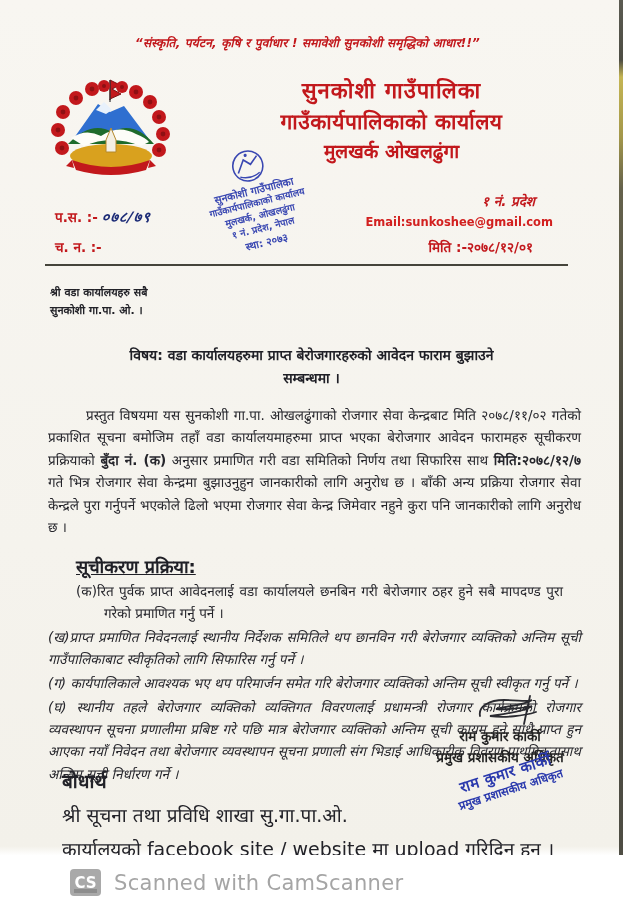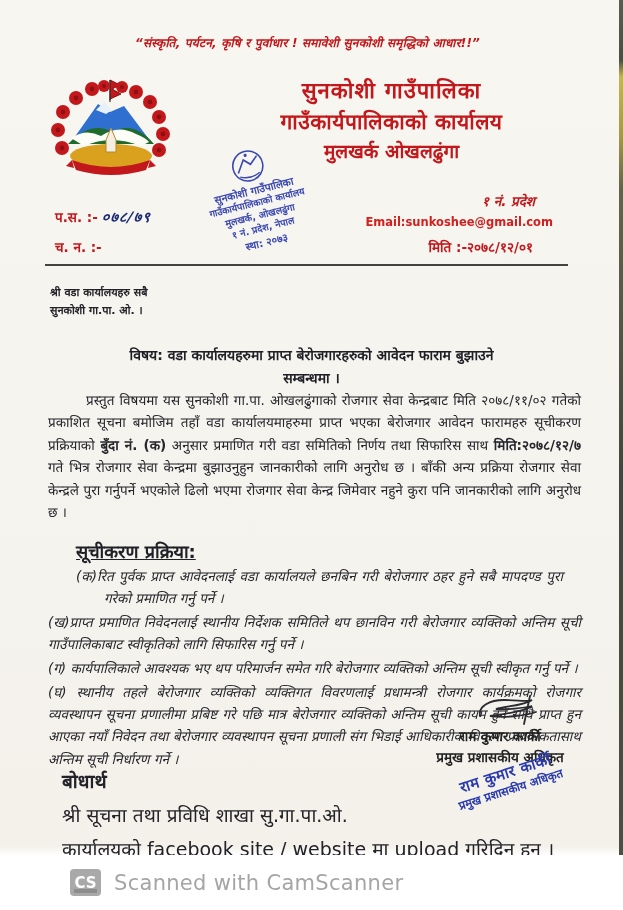--- a/index.html
+++ b/index.html
@@ -36,27 +36,27 @@
   .hand { color:#1d2c77; font-weight:bold; font-size:14.5px; font-style:italic;
     display:inline-block; transform:skewX(-6deg); letter-spacing:1px; }
   .email { position:absolute; right:70px; top:215px; color:#d2201f; font-size:11.5px; font-weight:bold; }
   .date-line { position:absolute; right:90px; top:238px; color:#c2181c; font-size:13.5px; font-weight:bold; }
   .divider { position:absolute; left:45px; bottom:2px; width:523px; border-top:2.5px solid #45443b; }
 
   
   .to-block { margin:16px 45px 0 50px; font-size:11px; line-height:1.65; font-weight:bold; color:#222228; }
   .subject { margin:24px 70px 0 70px; text-align:center; font-size:14px; font-weight:bold;
     line-height:1.6; color:#1f1f26; }
-  .para { margin:0 42px 0 48px; font-size:13.5px; line-height:1.66; text-align:justify;
+  .para { margin:15px 42px 0 48px; font-size:13.5px; line-height:1.66; text-align:justify;
     text-indent:38px; color:#25252b; }
   .para .b { font-weight:bold; }
   .sec-heading { margin:15px 0 2px 76px; font-size:18px; font-weight:bold;
     text-decoration:underline; color:#1f1f26; }
   .point { margin:2px 42px 0 48px; font-size:13.5px; line-height:1.64; text-align:justify; color:#25252b; }
-  .point.indent { margin-left:76px; padding-left:28px; text-indent:-28px; margin-right:60px;font-style:italic; }
+  .point.indent { margin-left:76px; padding-left:28px; text-indent:-28px; margin-right:60px; }
   .point.ital { font-style:italic; }
 
   
   .signature-svg { position:absolute; left:474px; top:694px; }
   .signer-name { position:absolute; left:415px; top:727px; width:170px; text-align:center;
     font-size:13.5px; font-weight:bold; color:#222; }
   .signer-title { position:absolute; left:405px; top:748px; width:190px; text-align:center;
     font-size:13.5px; font-weight:bold; color:#222; }
   .name-stamp { position:absolute; left:420px; top:762px; width:175px; text-align:center;
     transform:rotate(-18deg); color:#2b3aad; }

